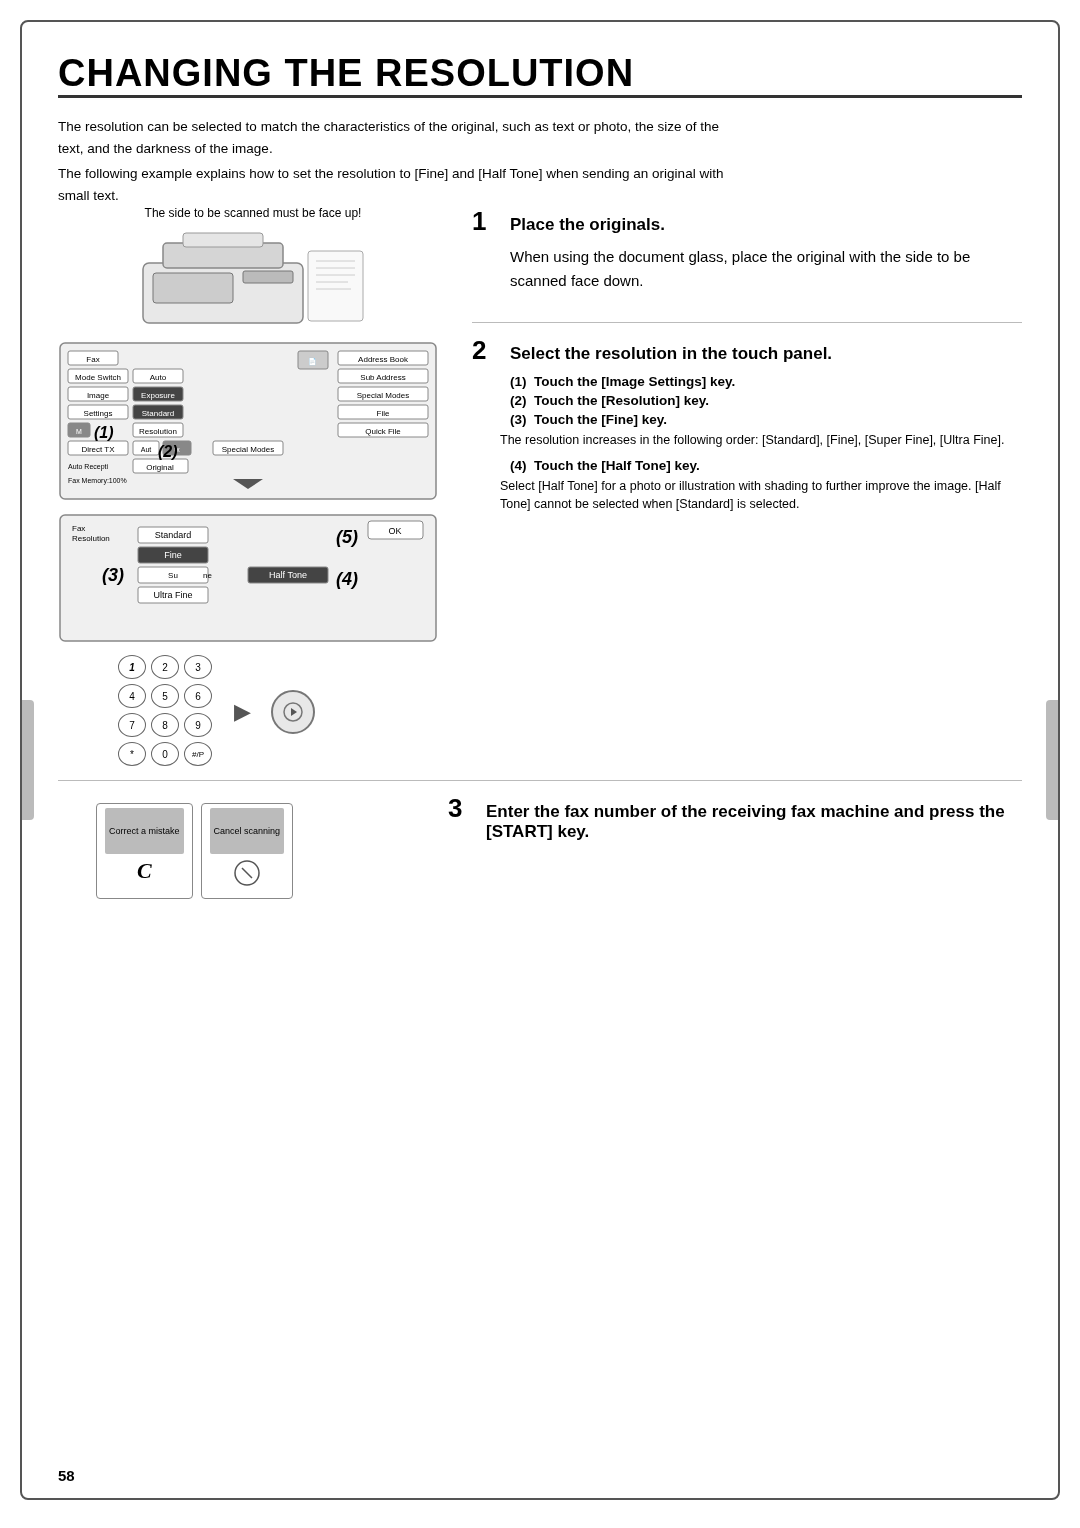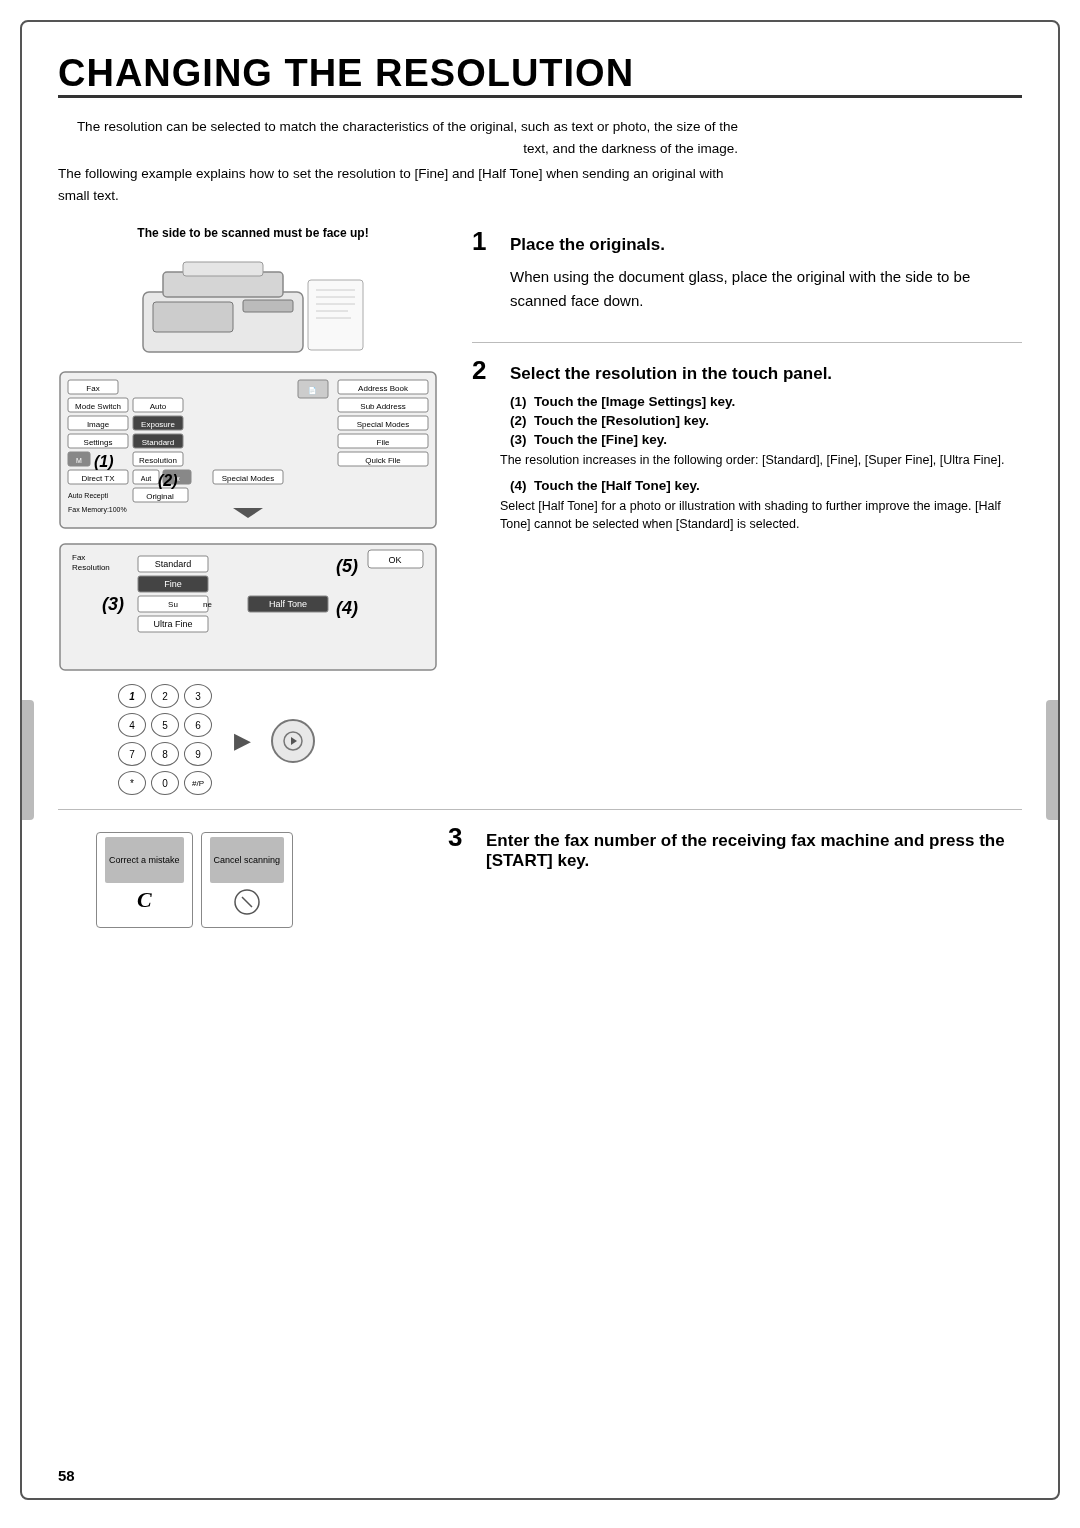--- a/index.html
+++ b/index.html
@@ -22,21 +22,20 @@
       font-size: 38px;
       font-weight: 900;
       border-bottom: 3px solid #333;
       padding-bottom: 0;
       margin-bottom: 18px;
       letter-spacing: 1px;
     }
     .intro-text {
       font-size: 13.5px;
       line-height: 1.6;
-      margin-bottom: 20px;
       max-width: 680px;
     }
     
     .main-content {
       display: flex;
       gap: 24px;
     }
     .left-col {
       width: 390px;
       flex-shrink: 0;
@@ -78,22 +77,22 @@
       margin-left: 28px;
       margin-bottom: 8px;
     }
     
     .face-up-box {
       text-align: center;
       margin-bottom: 8px;
     }
     .face-up-label {
       font-size: 12px;
-      font-weight: 700;
-      margin-bottom: 12px;
+      font-weight: 400;
+      margin-bottom: 3px;
     }
     
     .keypad-area {
       display: flex;
       align-items: center;
       gap: 20px;
       margin-top: 10px;
     }
     .keypad {
       display: grid;
@@ -212,21 +211,21 @@
 </head>
 <body>
 
 <div class="page-container">
 
   <div class="side-bar-left"></div>
   <div class="side-bar-right"></div>
 
   <h1 class="page-title">CHANGING THE RESOLUTION</h1>
 
-  <p class="intro-text" style="margin-bottom:4px;text-align:right;">The resolution can be selected to match the characteristics of the original, such as text or photo, the size of the text, and the darkness of the image.</p>
+  <p class="intro-text" style="margin-bottom:4px;">The resolution can be selected to match the characteristics of the original, such as text or photo, the size of the text, and the darkness of the image.</p>
   <p class="intro-text">The following example explains how to set the resolution to [Fine] and [Half Tone] when sending an original with small text.</p>
 
   <div class="main-content">
 
     <div class="left-col">
 
       <div class="face-up-box">
         <div class="face-up-label">The side to be scanned must be face up!</div>
 
         <svg width="260" height="110" viewBox="0 0 260 110" style="display:block;margin:0 auto 8px auto;">

